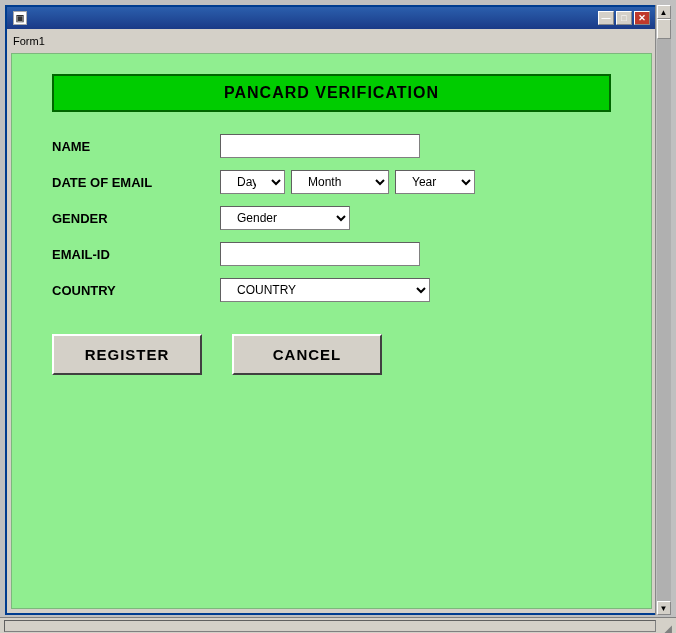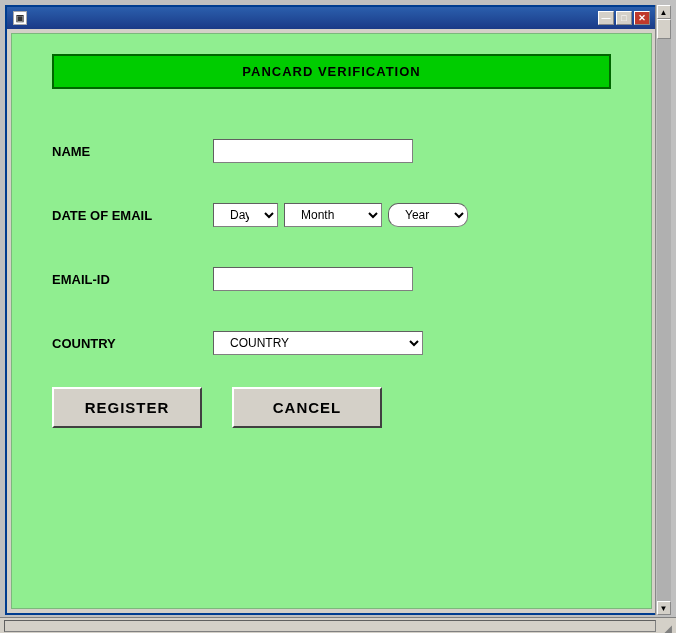--- a/index.html
+++ b/index.html
@@ -90,34 +90,33 @@
       border: 1px solid #7cb87c;
       padding: 20px 40px;
       display: flex;
       flex-direction: column;
       gap: 12px;
     }
 
     .form-title {
       background: #00cc00;
       color: black;
-      font-size: 13px;
+      font-size: 16px;
       font-weight: bold;
       text-align: center;
       padding: 8px;
       border: 2px solid #006600;
       margin-bottom: 10px;
       letter-spacing: 1px;
     }
 
     .form-row {
       display: flex;
       align-items: center;
-      gap: 1px;
-      margin-top: 28px;
+      gap: 8px;
     }
 
     .form-row-label {
       font-weight: bold;
       font-size: 13px;
       width: 160px;
       color: #000;
     }
 
     .form-input {
@@ -146,21 +145,21 @@
       height: 24px;
       font-size: 12px;
       padding: 1px 12px;
       outline: none;
       cursor: pointer;
       -webkit-appearance: auto;
     }
 
     .select-day { width: 65px; }
     .select-month { width: 98px; }
-    .select-year { width: 80px; border-radius: 10px; }
+    .select-year { width: 80px; }
     .select-gender { width: 130px; }
     .select-country { width: 210px; }
 
     .buttons-row {
       display: flex;
       align-items: flex-end;
       gap: 30px;
       margin-top: 20px;
     }
 
@@ -274,20 +273,21 @@
         <div class="title-icon">▣</div>
       </div>
       <div class="title-bar-buttons">
         <div class="title-btn">—</div>
         <div class="title-btn">□</div>
         <div class="title-btn close">✕</div>
       </div>
     </div>
 
     <div class="window-content">
+      <div class="form-label-bar">Form1</div>
 
       <div class="form-inner">
 
         <div class="form-title">PANCARD VERIFICATION</div>
 
         <div class="form-row">
           <span class="form-row-label">NAME</span>
           <input class="form-input" type="text" value="" style="">
         </div>
 
@@ -313,20 +313,29 @@
             <select class="form-select select-year">
               <option>Year</option>
               <option>1990</option><option>1991</option><option>1992</option><option>1993</option>
               <option>1994</option><option>1995</option><option>1996</option><option>1997</option>
               <option>1998</option><option>1999</option><option>2000</option><option>2001</option>
               <option>2002</option><option>2003</option><option>2004</option><option>2005</option>
             </select>
           </div>
         </div>
 
+        <div class="form-row">
+          <span class="form-row-label">GENDER</span>
+          <select class="form-select select-gender">
+            <option>Gender</option>
+            <option>Male</option>
+            <option>Female</option>
+            <option>Other</option>
+          </select>
+        </div>
 
         <div class="form-row">
           <span class="form-row-label">EMAIL-ID</span>
           <input class="form-input" type="text" value="" style="">
         </div>
 
 
         <div class="form-row">
           <span class="form-row-label">COUNTRY</span>
           <select class="form-select select-country">

